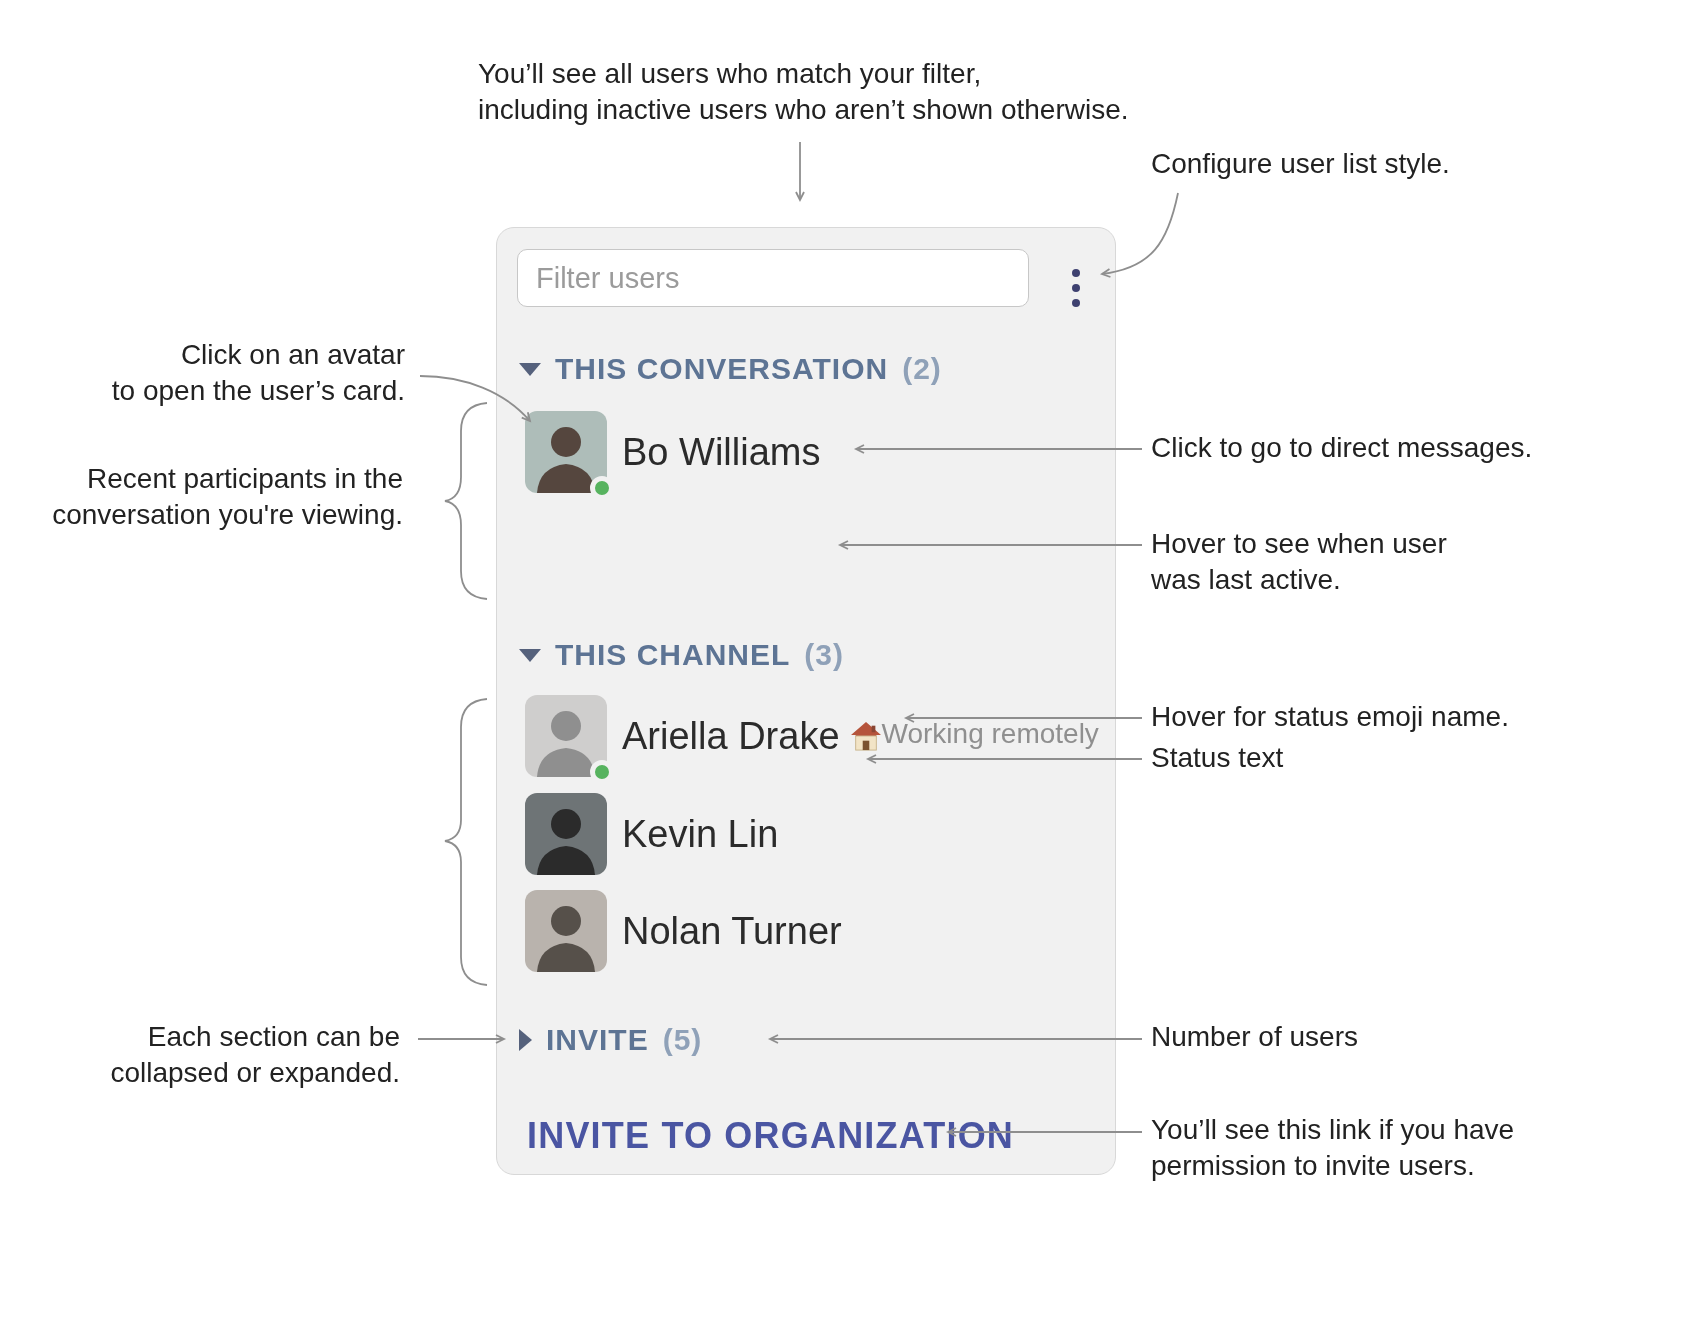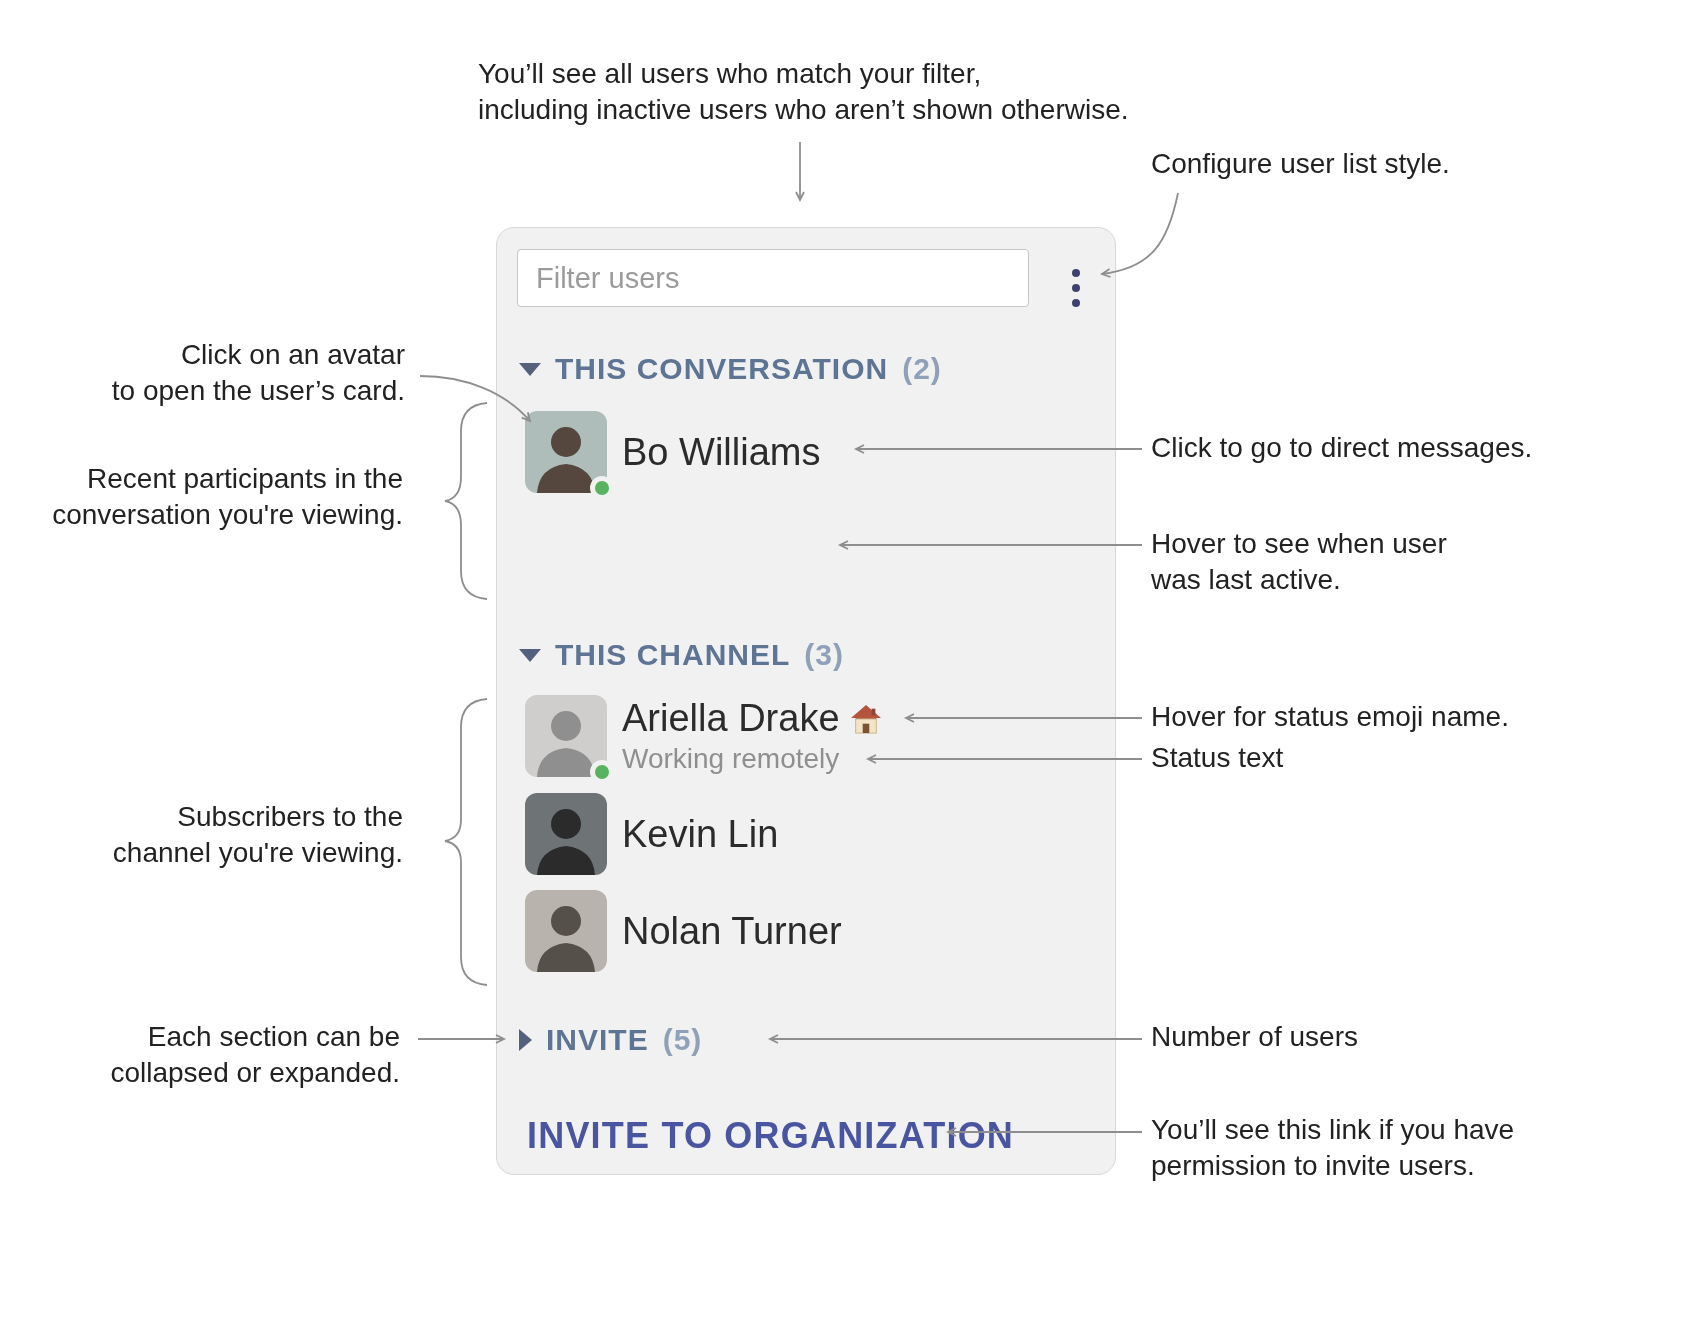--- a/index.html
+++ b/index.html
@@ -14,21 +14,21 @@
     --connector:#8e8e8e;
   }
   *{margin:0;padding:0;box-sizing:border-box;}
   body{background:#ffffff;font-family:"Liberation Sans","DejaVu Sans",sans-serif;}
   .page{position:relative;width:1683px;height:1328px;background:#ffffff;overflow:hidden;}
 
   
   .panel{position:absolute;left:496px;top:227px;width:620px;height:948px;
          background:var(--panel-bg);border:1px solid var(--panel-border);border-radius:18px;}
   .filter-input{position:absolute;left:20px;top:21px;width:512px;height:58px;
-         background:#fff;border:1px solid #c7c7c7;border-radius:4px;
+         background:#fff;border:1px solid #c7c7c7;border-radius:10px;
          font-size:29px;color:#444;padding:0 18px;outline:none;
          font-family:"Liberation Sans","DejaVu Sans",sans-serif;}
   .filter-input::placeholder{color:#9b9b9b;}
   .kebab{position:absolute;left:566px;top:32px;width:26px;height:56px;
          display:flex;flex-direction:column;align-items:center;justify-content:center;gap:7px;cursor:pointer;}
   .kebab i{width:8px;height:8px;border-radius:50%;background:var(--kebab);display:block;}
 
   .sec-header{position:absolute;left:22px;height:40px;display:flex;align-items:center;gap:14px;cursor:pointer;}
   .tri-down{width:0;height:0;border-left:11px solid transparent;border-right:11px solid transparent;
             border-top:13px solid var(--triangle);}
@@ -38,21 +38,21 @@
   .sec-count{font-size:30px;font-weight:700;letter-spacing:1px;color:var(--section-count);}
 
   .user-row{position:absolute;left:28px;display:flex;align-items:center;gap:15px;height:82px;}
   .avatar{position:relative;width:82px;height:82px;flex:none;cursor:pointer;}
   .avatar .pic{position:absolute;inset:0;border-radius:12px;overflow:hidden;}
   .avatar svg{display:block;width:100%;height:100%;}
   .presence-dot{position:absolute;width:24px;height:24px;border-radius:50%;
                 background:var(--presence);border:5px solid var(--panel-bg);
                 right:-7px;bottom:-7px;}
   .user-name{font-size:38px;color:#2b2b2b;cursor:pointer;white-space:nowrap;}
-  .name-col{display:flex;flex-direction:column;justify-content:center;}
+  .name-col{display:flex;flex-direction:row;justify-content:center;}
   .status-text{font-size:28px;color:#8f8f8f;margin-top:3px;}
   .name-line{display:flex;align-items:center;gap:10px;}
   .house{width:32px;height:30px;display:inline-block;}
 
   
   .a1 .av-bg{fill:#aebdb9;} .a1 .av-fg{fill:#55463e;}
   .a2 .av-bg{fill:#d8d5d1;} .a2 .av-fg{fill:#7d6c60;}
   .a3 .av-bg{fill:#cfcecd;} .a3 .av-fg{fill:#8f8f8f;}
   .a4 .av-bg{fill:#6e7476;} .a4 .av-fg{fill:#2b2b2b;}
   .a5 .av-bg{fill:#b9b3ad;} .a5 .av-fg{fill:#56504a;}
@@ -181,22 +181,20 @@
 
   <div class="note" style="left:1151px;top:430px;">Click to go to direct messages.</div>
 
   <div class="note" style="left:1151px;top:526px;">Hover to see when user
 was last active.</div>
 
   <div class="note" style="left:1151px;top:699px;">Hover for status emoji name.</div>
 
   <div class="note" style="left:1151px;top:740px;">Status text</div>
 
-  <div class="note right" style="left:105px;top:799px;width:298px;">Subscribers to the
-channel you're viewing.</div>
 
   <div class="note right" style="left:110px;top:1019px;width:290px;">Each section can be
 collapsed or expanded.</div>
 
   <div class="note" style="left:1151px;top:1019px;">Number of users</div>
 
   <div class="note" style="left:1151px;top:1112px;">You’ll see this link if you have
 permission to invite users.</div>
 
   <svg class="overlay">

